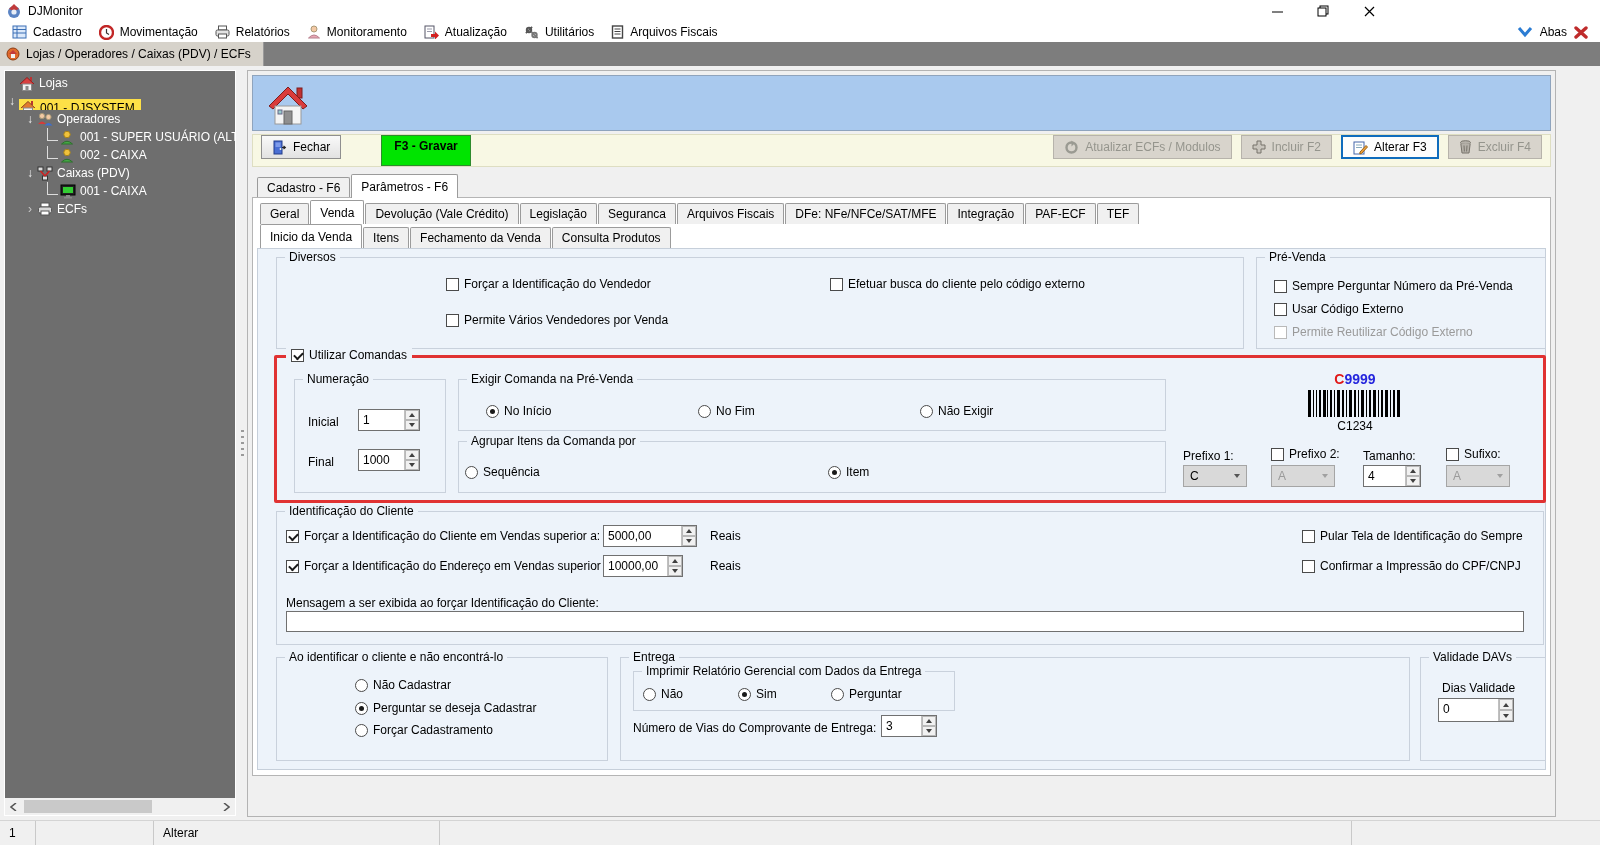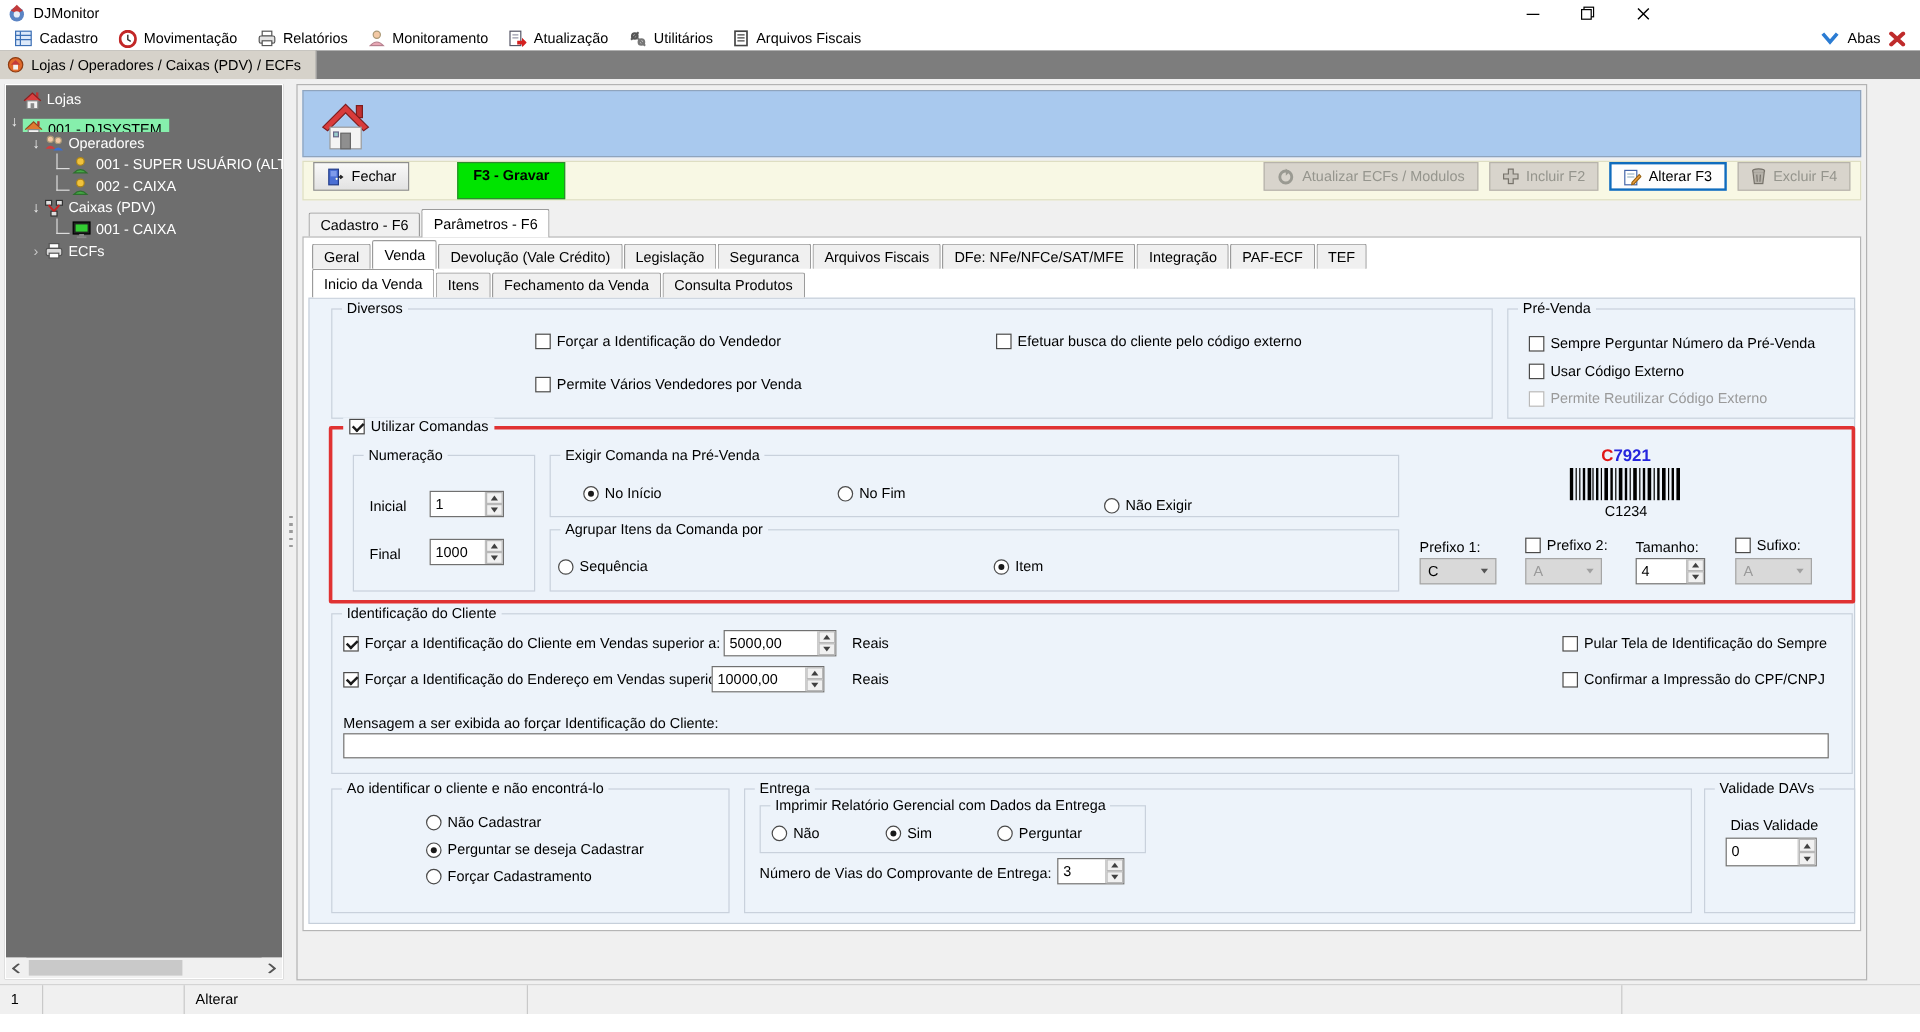--- a/index.html
+++ b/index.html
@@ -21,21 +21,21 @@
   #navstrip { position:absolute; top:42px; left:0; width:1600px; height:24px; background:#7d7d7d; display:flex; }
   .navtab { height:24px; background:#d6d2ca; display:flex; align-items:center; gap:6px; padding:0 12px 0 6px; border-right:1px solid #9a9a9a; }
   
   #workspace { position:absolute; top:66px; left:0; width:1600px; height:754px; background:#f0f0f0; }
   
   #treepanel { position:absolute; left:4px; top:4px; width:232px; height:746px; background:#6e6e6e; border:1px solid #ffffff; }
   .trow { height:18px; display:flex; align-items:center; color:#fff; white-space:nowrap; overflow:hidden; }
   .trow .arrow { width:14px; text-align:center; color:#f0f0f0; font-size:12px; flex:none; }
   .trow .arrow.dim { color:#c8c8c8; }
   .trow .ticon { width:17px; height:15px; flex:none; margin-right:3px; }
-  .selwrap { display:flex; align-items:center; background:#86efac; color:#000; padding:1px 6px 1px 1px;margin-top:13px; }
+  .selwrap { display:flex; align-items:center; background:#fde047; color:#000; padding:1px 6px 1px 1px;margin-top:13px; }
   .selwrap .ticon { margin-right:3px; }
   .elb { width:11px; height:14px; border-left:1px solid #dcdcdc; border-bottom:1px solid #dcdcdc; margin:0 2px 7px 6px; flex:none; }
   
   .hscroll { position:absolute; left:0; bottom:0; width:230px; height:17px; background:#f0f0f0; display:flex; align-items:center; }
   .hs-btn { width:17px; height:17px; background:#f0f0f0; display:flex; align-items:center; justify-content:center; flex:none; }
   .hs-thumb { height:13px; width:128px; background:#c9c9c9; margin-left:2px; }
   
   #splitter { position:absolute; left:238px; top:0; width:9px; height:754px; background:#f0f0f0; display:flex; align-items:center; justify-content:center; }
   #splitter .grip { width:3px; height:26px; background:repeating-linear-gradient(#9a9a9a 0 2px, transparent 2px 6px); }
   
@@ -520,38 +520,38 @@
           <span class="glabel">Exigir Comanda na Pré-Venda</span>
         </div>
         <label class="rb" style="left:228px;top:155px">
             <span class="dot on"></span>
             <span>No Início</span>
           </label>
         <label class="rb" style="left:440px;top:155px">
             <span class="dot"></span>
             <span>No Fim</span>
           </label>
-        <label class="rb" style="left:662px;top:165px">
+        <label class="rb" style="left:662px;top:155px">
             <span class="dot"></span>
             <span>Não Exigir</span>
           </label>
 
         <div class="group" style="left:200px;top:192px;width:708px;height:52px">
           <span class="glabel">Agrupar Itens da Comanda por</span>
         </div>
         <label class="rb" style="left:207px;top:216px">
             <span class="dot"></span>
             <span>Sequência</span>
           </label>
         <label class="rb" style="left:570px;top:216px">
             <span class="dot on"></span>
             <span>Item</span>
           </label>
 
-        <div class="bc-top"><span class="c">C</span><span class="n">7921</span></div>
+        <div class="bc-top"><span class="c">C</span><span class="n">9999</span></div>
         <svg class="bc-svg" width="94" height="27" viewBox="0 0 94 27">
           <g fill="#000">
             <rect x="0" width="3" height="27"></rect>
               <rect x="5" width="1" height="27"></rect>
               <rect x="8" width="1" height="27"></rect>
               <rect x="11" width="2" height="27"></rect>
               <rect x="15" width="3" height="27"></rect>
               <rect x="19" width="1" height="27"></rect>
               <rect x="22" width="2" height="27"></rect>
               <rect x="26" width="1" height="27"></rect>
@@ -633,21 +633,21 @@
         <span class="slabel" style="left:452px;top:280px">Reais</span>
         <label class="cb" style="left:1044px;top:280px">
             <span class="box"></span>
             <span class="lbl">Pular Tela de Identificação do Sempre</span>
           </label>
 
         <label class="cb" style="left:28px;top:310px">
             <span class="box on"></span>
             <span class="lbl">Forçar a Identificação do Endereço em Vendas superior a:</span>
           </label>
-        <span class="spinner" style="left:335px;top:306px;width:94px">
+        <span class="spinner" style="left:345px;top:306px;width:80px">
           <span class="spin-val">10000,00</span>
           <span class="spin-btns">
               <span>
                 <i class="tri-up"></i>
               </span>
               <span>
                 <i class="tri-dn"></i>
               </span>
             </span>
         </span>

